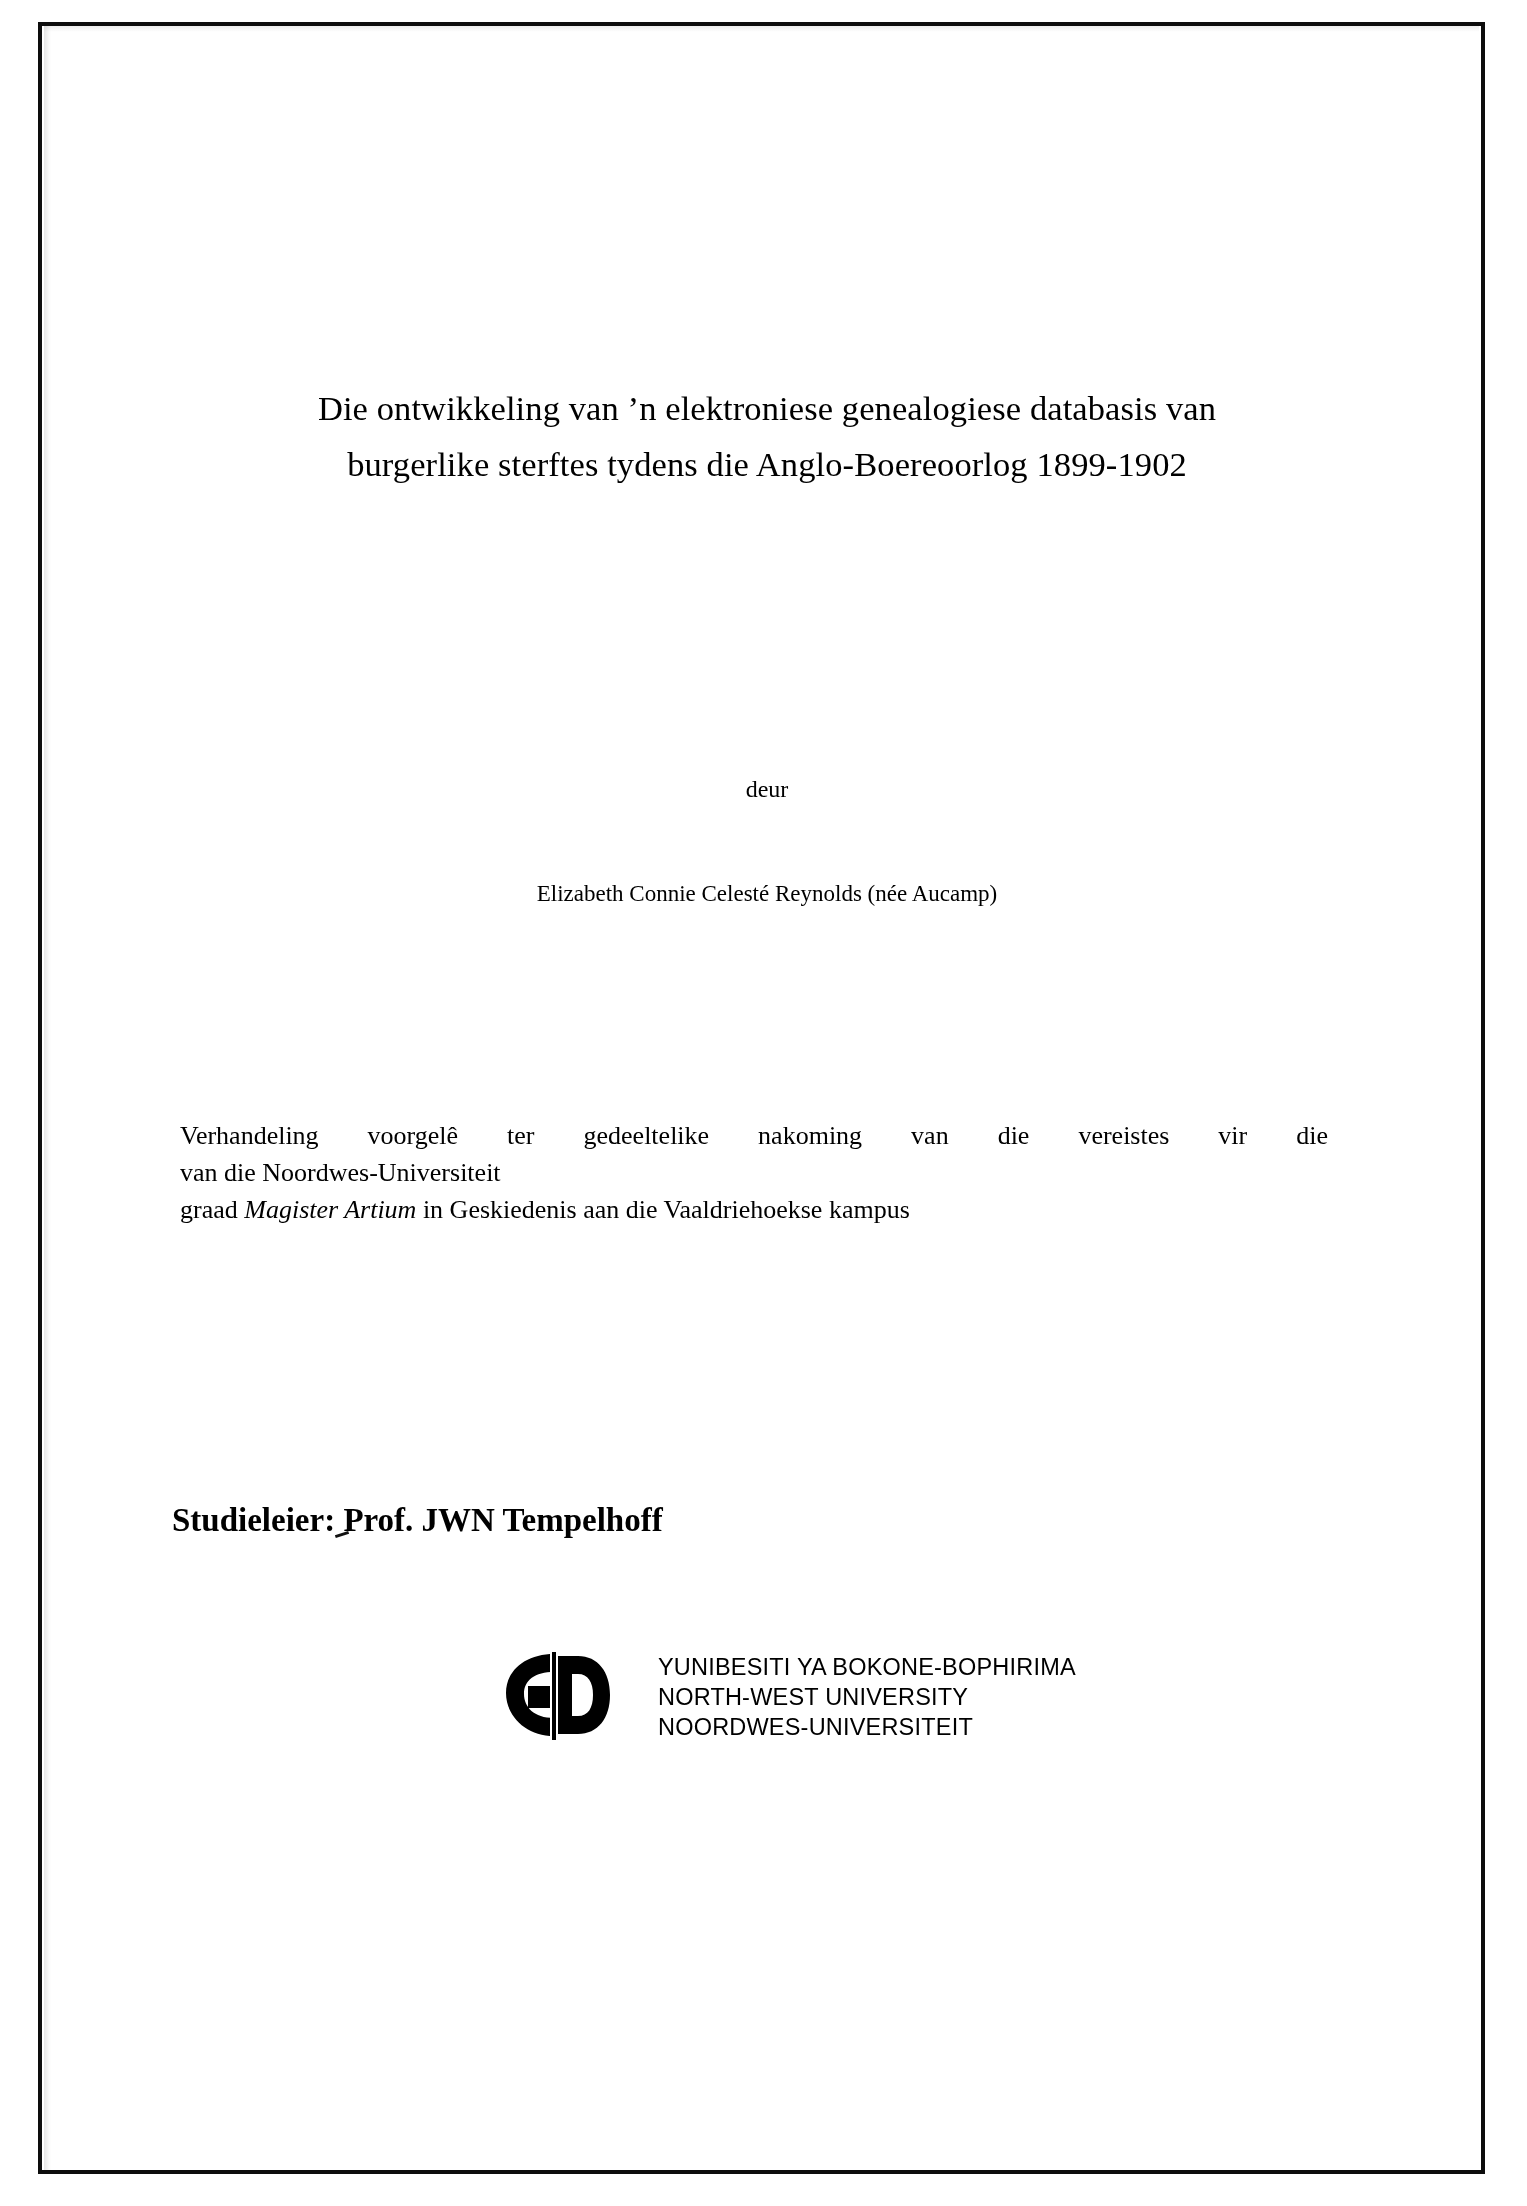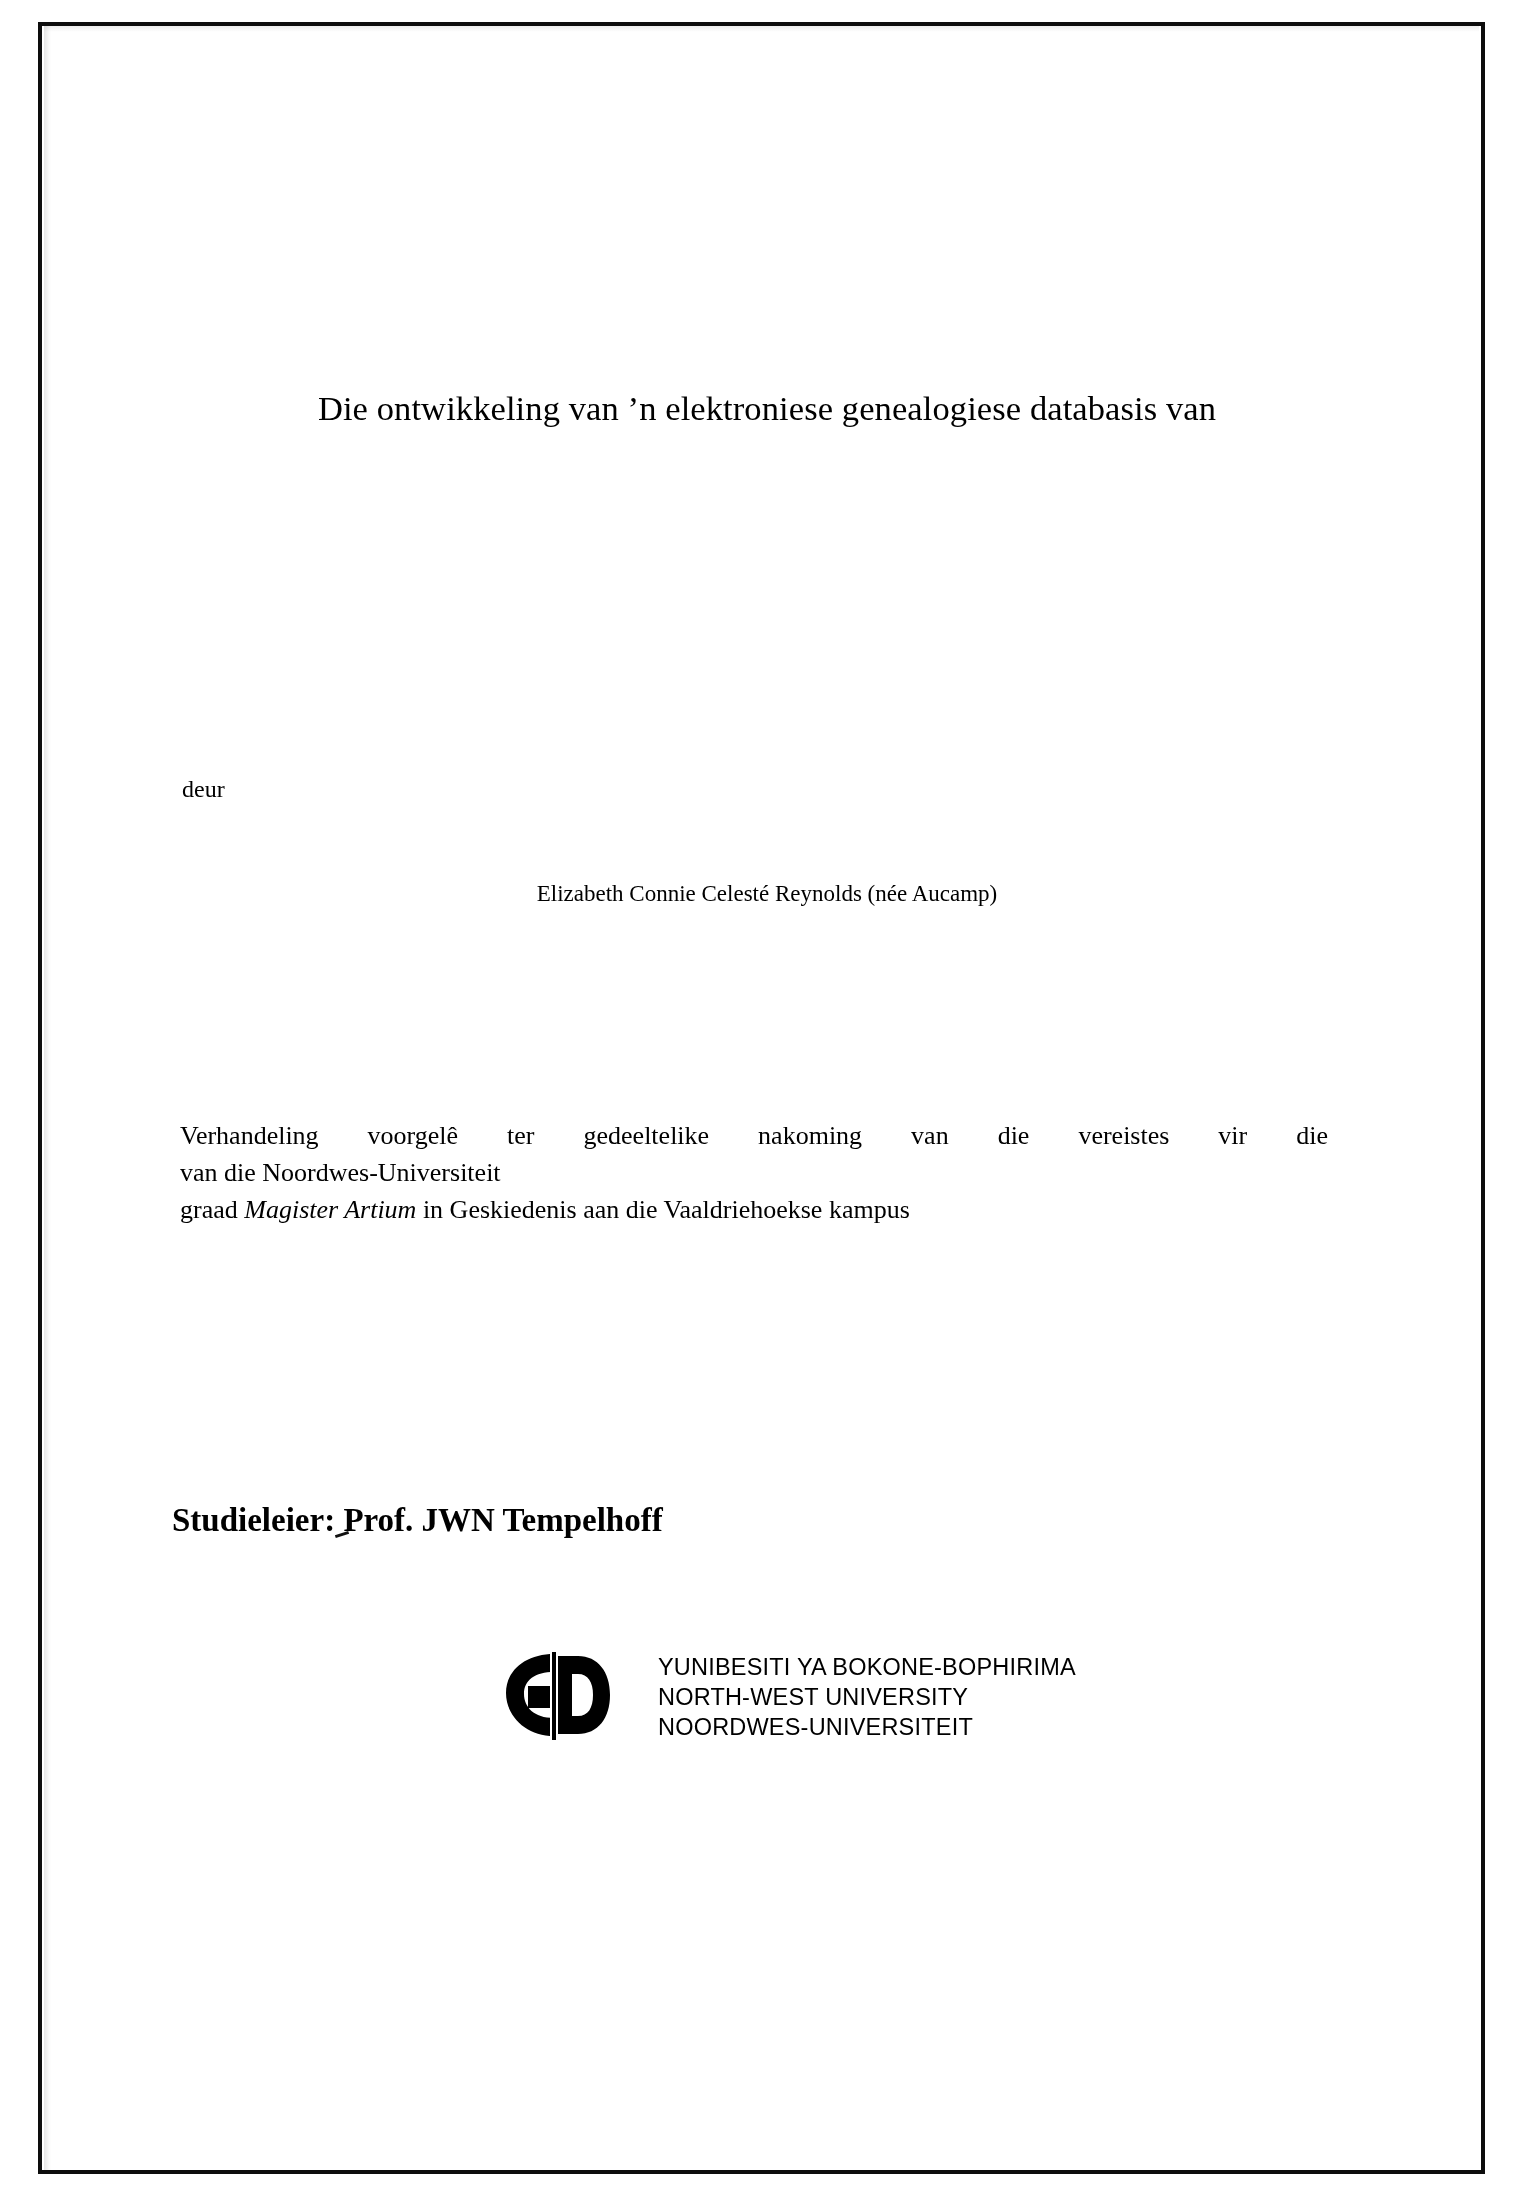--- a/index.html
+++ b/index.html
@@ -77,20 +77,21 @@
     font-size: 34.5px;
     line-height: 1.62;
     letter-spacing: 0.1px;
   }
 
   .byline-deur {
     position: absolute;
     left: 140px;
     top: 750px;
     width: 1170px;
+    text-align: center;
     font-size: 24px;
   }
 
   .author {
     position: absolute;
     left: 140px;
     top: 855px;
     width: 1170px;
     text-align: center;
     font-size: 23px;
@@ -164,20 +165,21 @@
 </style>
 </head>
 <body>
 
 <div class="page-scan">
   <div class="page-frame">
     <div class="content">
 
       <div class="title-block">
         <div class="title-line">Die ontwikkeling van ’n elektroniese genealogiese databasis van</div>
+        <div class="title-line">burgerlike sterftes tydens die Anglo-Boereoorlog 1899-1902</div>
       </div>
 
       <div class="byline-deur">deur</div>
 
       <div class="author">Elizabeth Connie Celesté Reynolds (née Aucamp)</div>
 
       <div class="statement">
         <div class="just">Verhandeling voorgelê ter gedeeltelike nakoming van die vereistes vir die</div>
         <div class="plain">van die Noordwes-Universiteit</div>
         <div class="plain"><span>graad </span><i>Magister Artium</i><span> in Geskiedenis aan die Vaaldriehoekse kampus</span></div>

